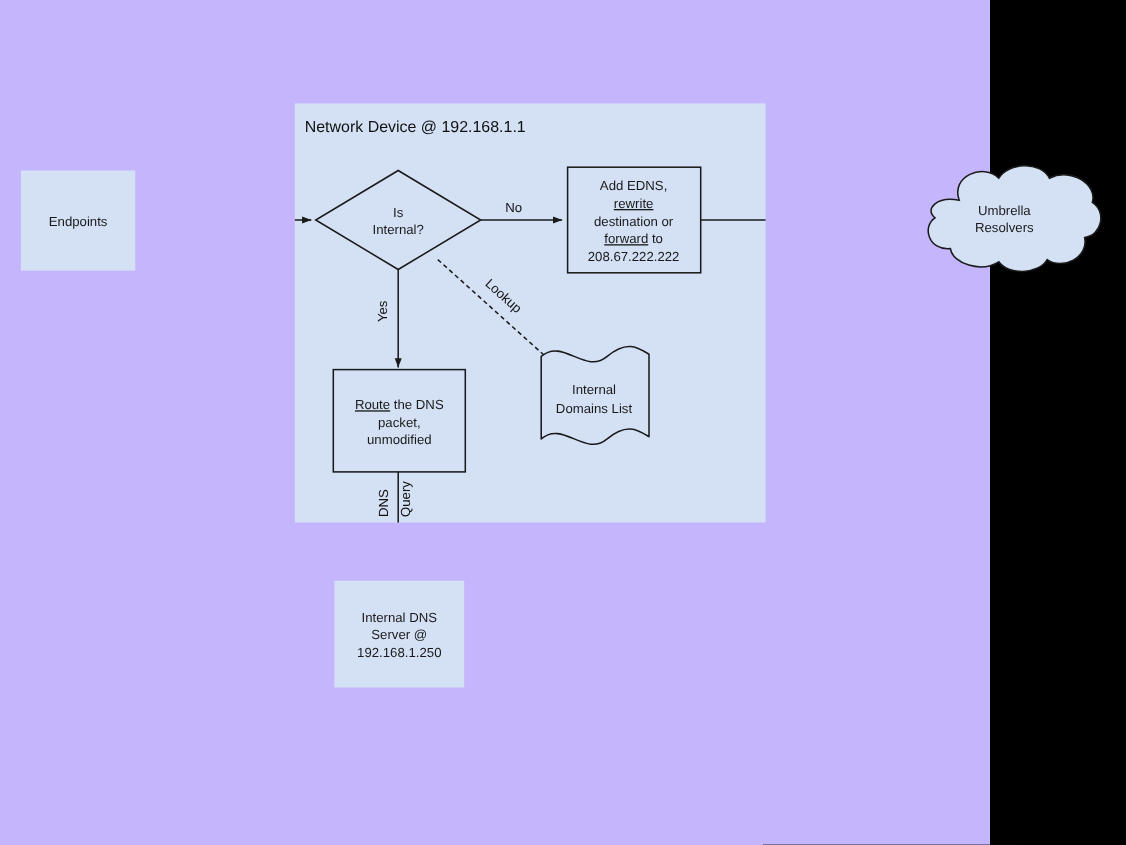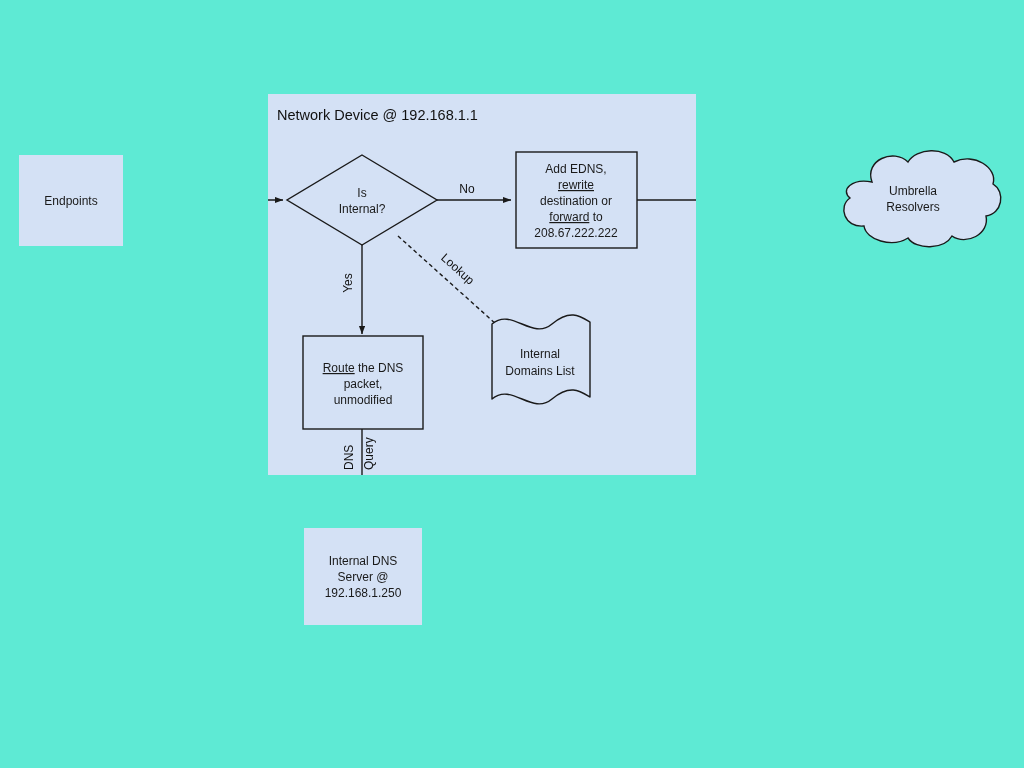--- a/index.html
+++ b/index.html
@@ -9,23 +9,23 @@
     background: #000000;
   }
   body {
     width: 1024px;
     height: 768px;
     overflow: hidden;
     font-family: "Liberation Sans", sans-serif;
   }
   #stage {
     position: relative;
-    width: 1024px;
+    width: 900px;
     height: 768px;
-    background: #5eead4;
+    background: #c4b5fd;
   }
   #diagram-svg {
     position: absolute;
     left: 0;
     top: 0;
     width: 1024px;
     height: 768px;
     display: block;
   }
   .dg-text {

